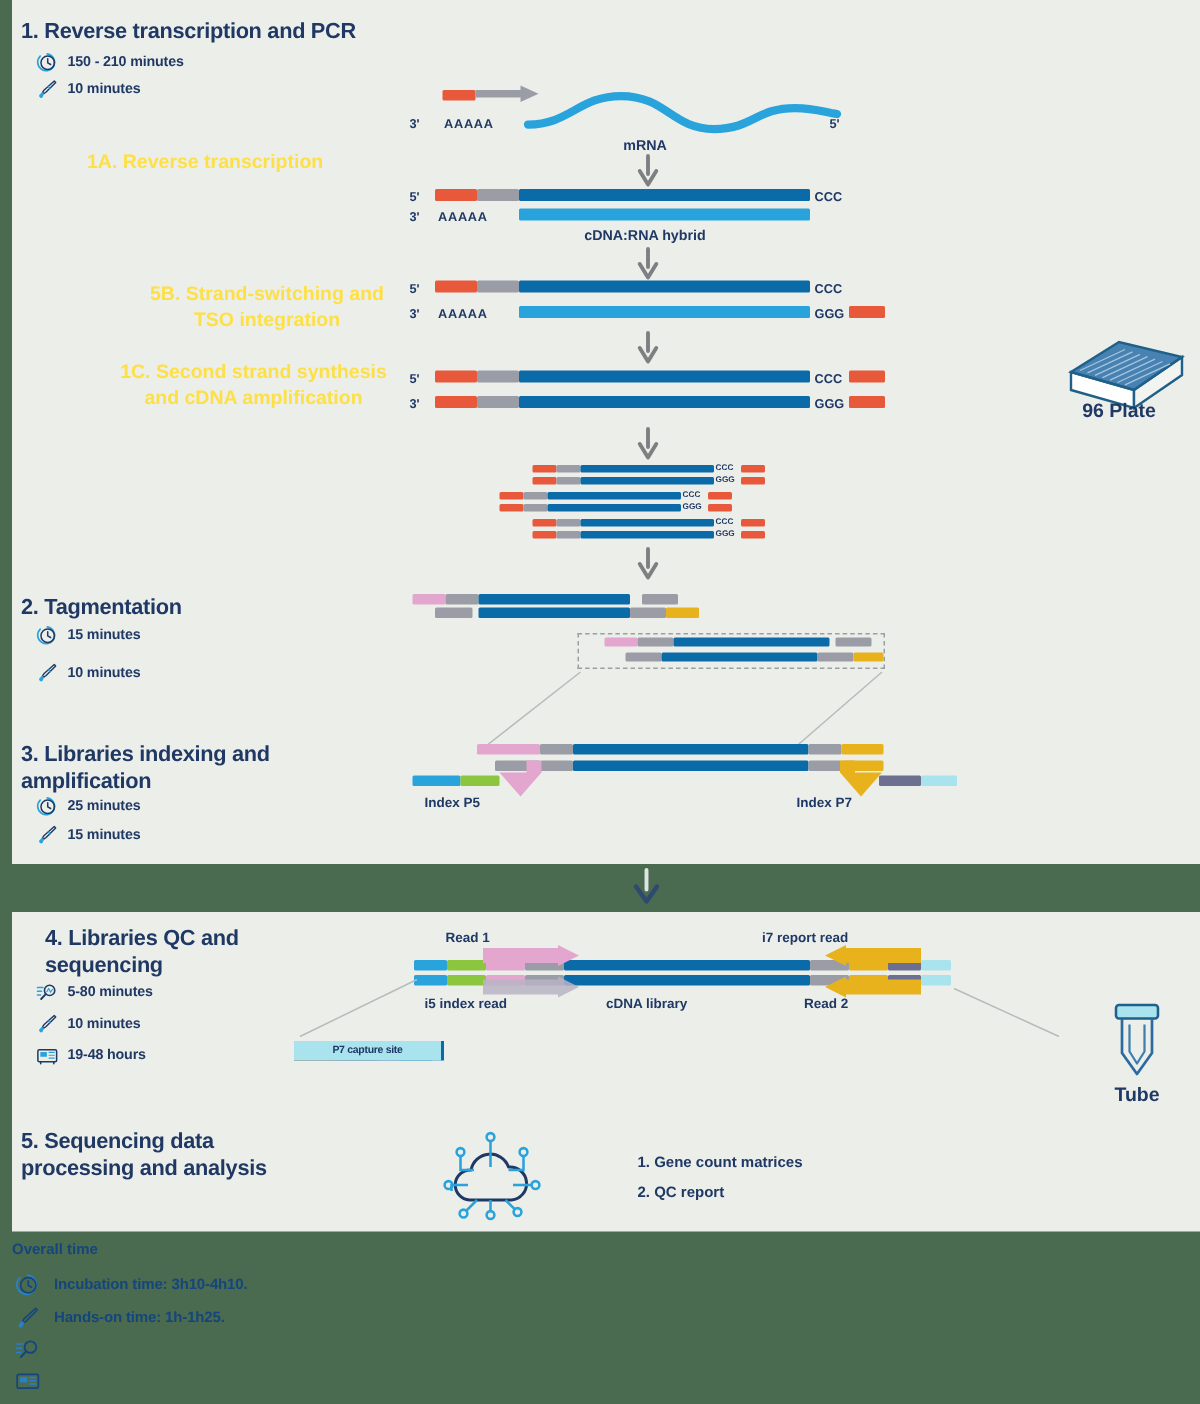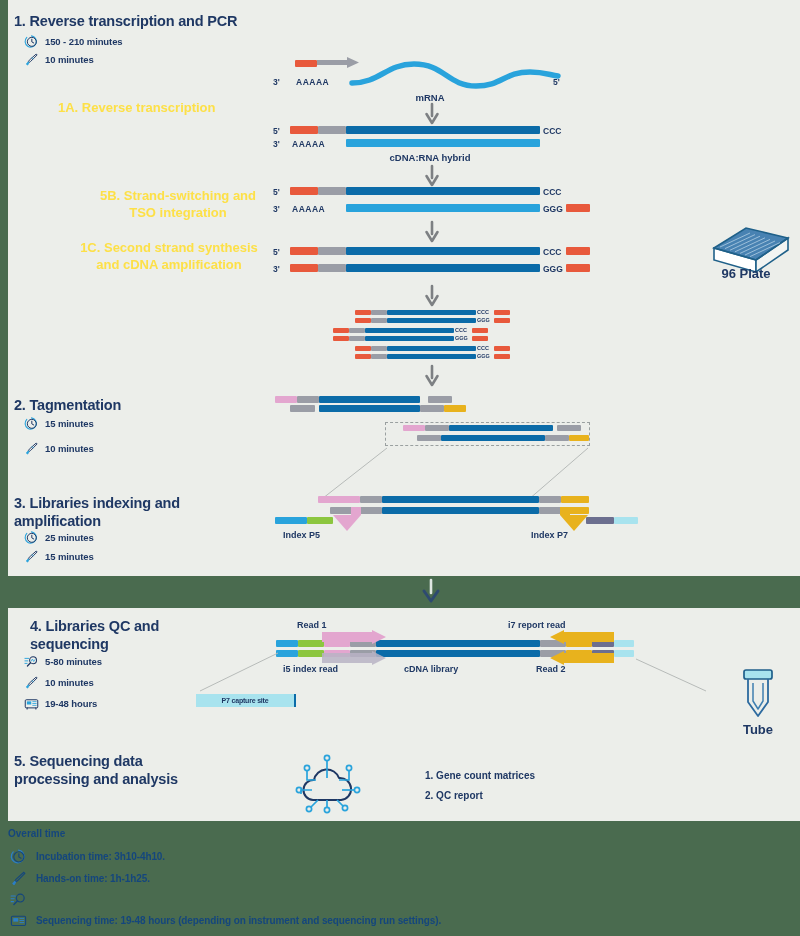--- a/index.html
+++ b/index.html
@@ -457,14 +457,13 @@
     <path d="M10.4 14 L5.5 19.2" stroke="#14467d" stroke-width="2" stroke-linecap="round"></path>
     <path d="M1.5 7 H7.5 M1.5 11 H6 M1.5 15 H5" stroke="#2a7fc9" stroke-width="1.5" stroke-linecap="round"></path>
   </svg>
 </div>
 <div class="foot-row" style="top:912px;">
   <svg class="foot-icon" viewBox="0 0 24 24">
     <rect x="2" y="6" width="20" height="13" rx="1.6" fill="none" stroke="#14467d" stroke-width="1.6"></rect>
     <rect x="4.6" y="8.6" width="7" height="5" fill="#2a7fc9"></rect>
     <path d="M14 9 H19.5 M14 12 H19.5 M14 15 H19.5" stroke="#2a7fc9" stroke-width="1.3" stroke-linecap="round"></path>
   </svg>
-  <span class="ftxt">Sequencing time: 19-48 hours (depending on instrument and sequencing run settings).</span>
 </div>
 
 </body></html>

